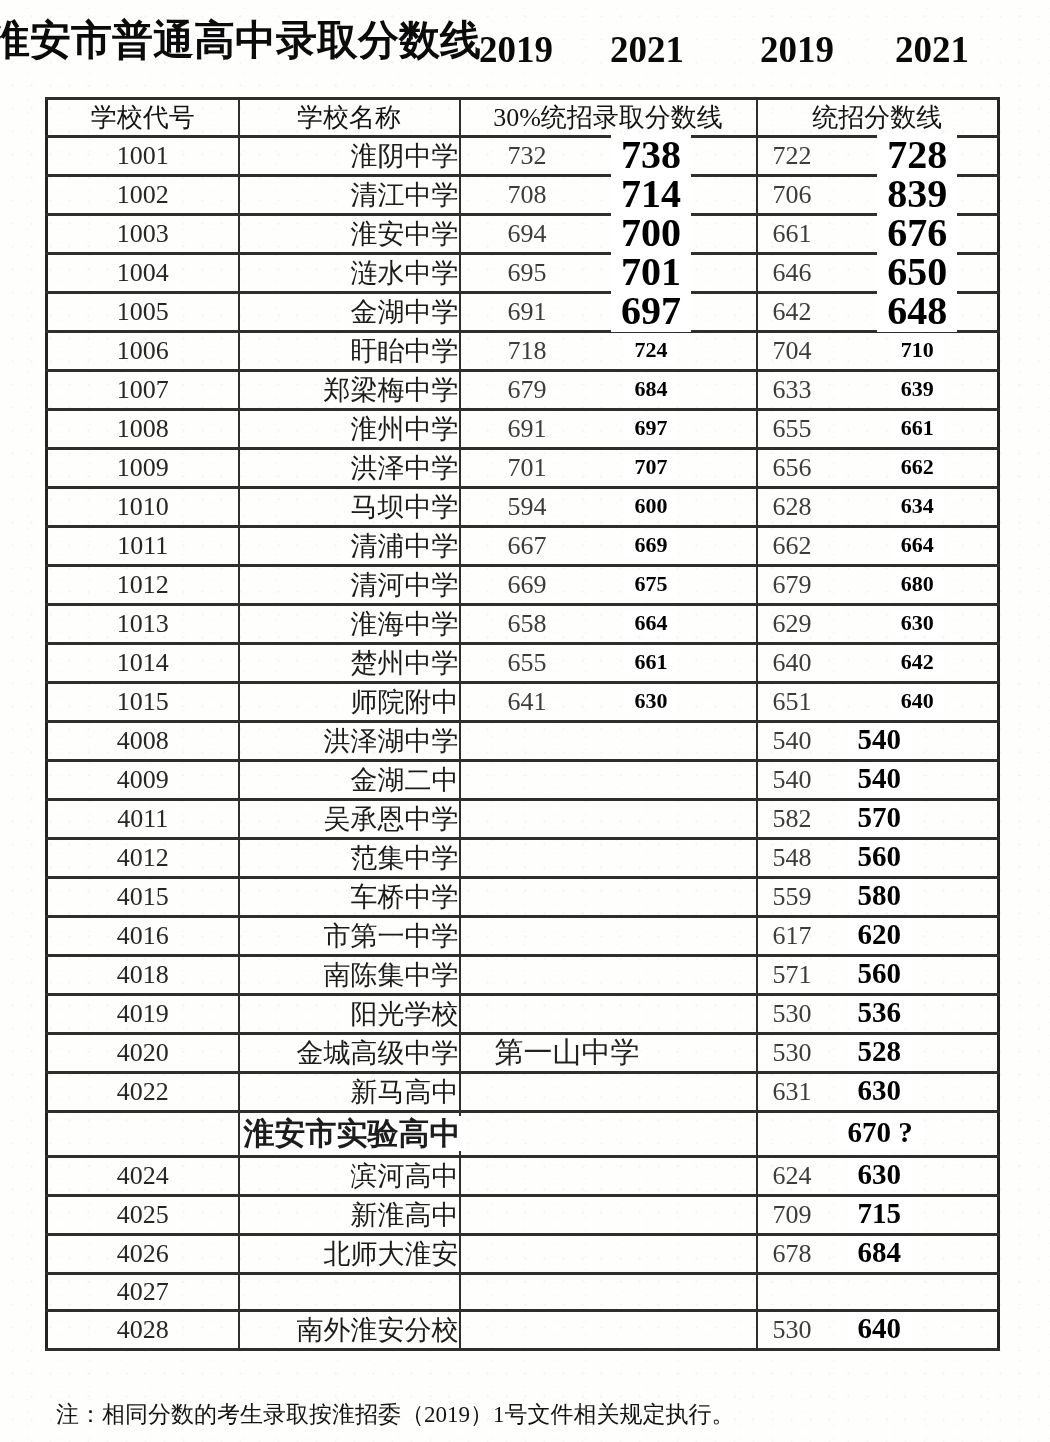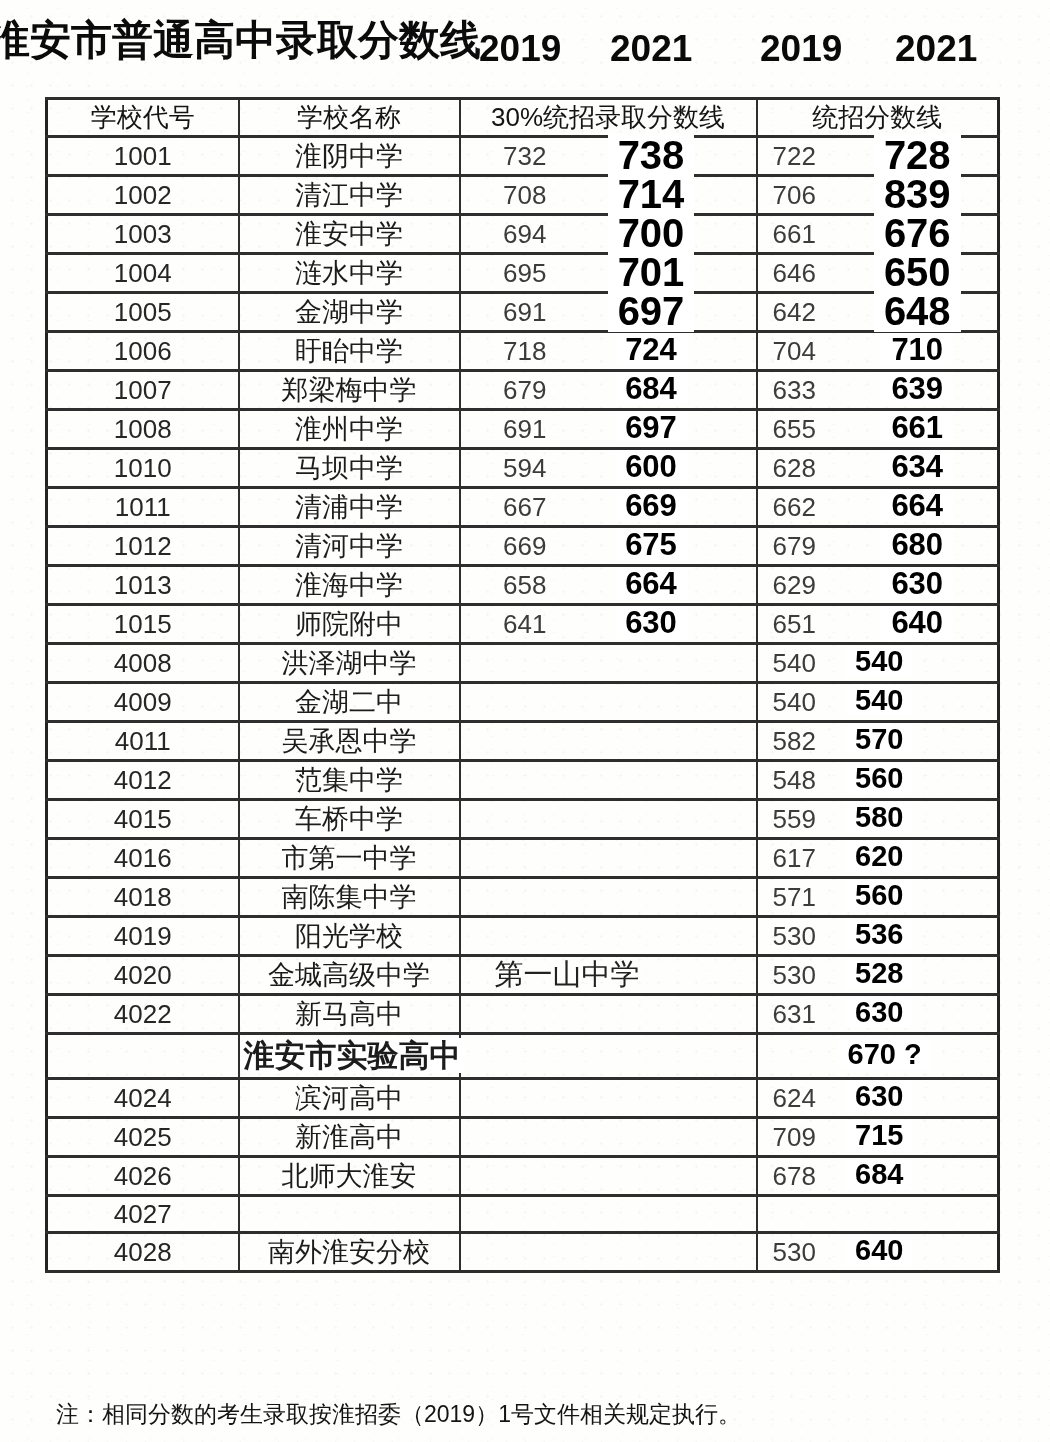--- a/index.html
+++ b/index.html
@@ -4,21 +4,21 @@
 <style>
   html,body{margin:0;padding:0;background:#ffffff;}
   #page{
     position:relative;width:1050px;height:1442px;overflow:hidden;
     background-color:#fefefd;
     background-image:
       radial-gradient(rgba(0,0,0,0.030) 1px, transparent 1.4px),
       radial-gradient(rgba(0,0,0,0.022) 1px, transparent 1.4px);
     background-size:19px 23px, 31px 13px;
     background-position:3px 5px, 12px 2px;
-    font-family:Liberation Sans, sans-serif;
+    font-family:Liberation Serif, serif;
     color:#161616;
   }
   .title-main{
     position:absolute;left:-11px;top:13px;
     font-size:41px;font-weight:700;white-space:nowrap;color:#0b0b0b;
   }
   .year{position:absolute;top:28px;font-size:37px;font-weight:700;color:#0a0a0a;}
   .y0{left:479px}.y1{left:610px}.y2{left:760px}.y3{left:895px}
 
   table.scores{
@@ -26,36 +26,36 @@
     border-collapse:collapse;table-layout:fixed;
     border:3px solid #232323;
   }
   th,td{
     border:2px solid #2e2e2e;border-top-width:3px;border-bottom-width:3px;
     padding:0;overflow:visible;background:transparent;
   }
   th{height:35px;font-size:26px;font-weight:400;color:#141414;text-align:center;}
   td{height:34px;vertical-align:middle;}
   .code{text-align:center;font-size:26px;color:#262626;}
-  .name{text-align:center;font-size:27px;color:#1c1c1c;white-space:nowrap;}
+  .name{text-align:right;font-size:27px;color:#1c1c1c;white-space:nowrap;}
   .bname{font-weight:700;font-size:31px;background:#fff;position:relative;z-index:2;padding:0 4px;}
   .c3,.c4{display:flex;align-items:center;height:34px;}
   .v19{font-size:26px;color:#3c3c3c;}
   .c3 .v19{flex:0 0 86px;padding-left:13px;box-sizing:border-box;text-align:right;}
   .c4 .v19{flex:0 0 80px;padding-left:15px;box-sizing:border-box;}
   .v21{flex:1 1 auto;text-align:center;}
   .v21.lo{padding-right:76px;}
   .ptext{font-size:29px;color:#222;padding-left:34px;white-space:nowrap;}
   .b{
     display:inline-block;font-weight:700;color:#000;background:#ffffff;
     padding:1px 10px;margin:-8px 0;position:relative;z-index:2;top:1px;
     line-height:1.0;white-space:nowrap;
   }
   .b.L{font-size:40px;}
-  .b.M{font-size:31px;}
+  .b.M{font-size:22px;}
   .b.S{font-size:29px;}
   .note{position:absolute;left:56px;top:1399px;font-size:23px;color:#141414;white-space:nowrap;}
 </style>
 </head>
 <body>
 
 <div id="page">
 
   <div class="title-main">淮安市普通高中录取分数线</div>
   <span class="year y0">2019</span>
@@ -201,20 +201,36 @@
             </div>
           </td>
           <td>
             <div class="c4">
               <span class="v19">655</span>
               <span class="v21"><span class="b M">661</span></span>
             </div>
           </td>
         </tr>
         <tr>
+          <td class="code">1009</td>
+          <td class="name"><span>洪泽中学</span></td>
+          <td>
+            <div class="c3">
+              <span class="v19">701</span>
+              <span class="v21"><span class="b M">707</span></span>
+            </div>
+          </td>
+          <td>
+            <div class="c4">
+              <span class="v19">656</span>
+              <span class="v21"><span class="b M">662</span></span>
+            </div>
+          </td>
+        </tr>
+        <tr>
           <td class="code">1010</td>
           <td class="name"><span>马坝中学</span></td>
           <td>
             <div class="c3">
               <span class="v19">594</span>
               <span class="v21"><span class="b M">600</span></span>
             </div>
           </td>
           <td>
             <div class="c4">
@@ -265,20 +281,36 @@
             </div>
           </td>
           <td>
             <div class="c4">
               <span class="v19">629</span>
               <span class="v21"><span class="b M">630</span></span>
             </div>
           </td>
         </tr>
         <tr>
+          <td class="code">1014</td>
+          <td class="name"><span>楚州中学</span></td>
+          <td>
+            <div class="c3">
+              <span class="v19">655</span>
+              <span class="v21"><span class="b M">661</span></span>
+            </div>
+          </td>
+          <td>
+            <div class="c4">
+              <span class="v19">640</span>
+              <span class="v21"><span class="b M">642</span></span>
+            </div>
+          </td>
+        </tr>
+        <tr>
           <td class="code">1015</td>
           <td class="name"><span>师院附中</span></td>
           <td>
             <div class="c3">
               <span class="v19">641</span>
               <span class="v21"><span class="b M">630</span></span>
             </div>
           </td>
           <td>
             <div class="c4">

